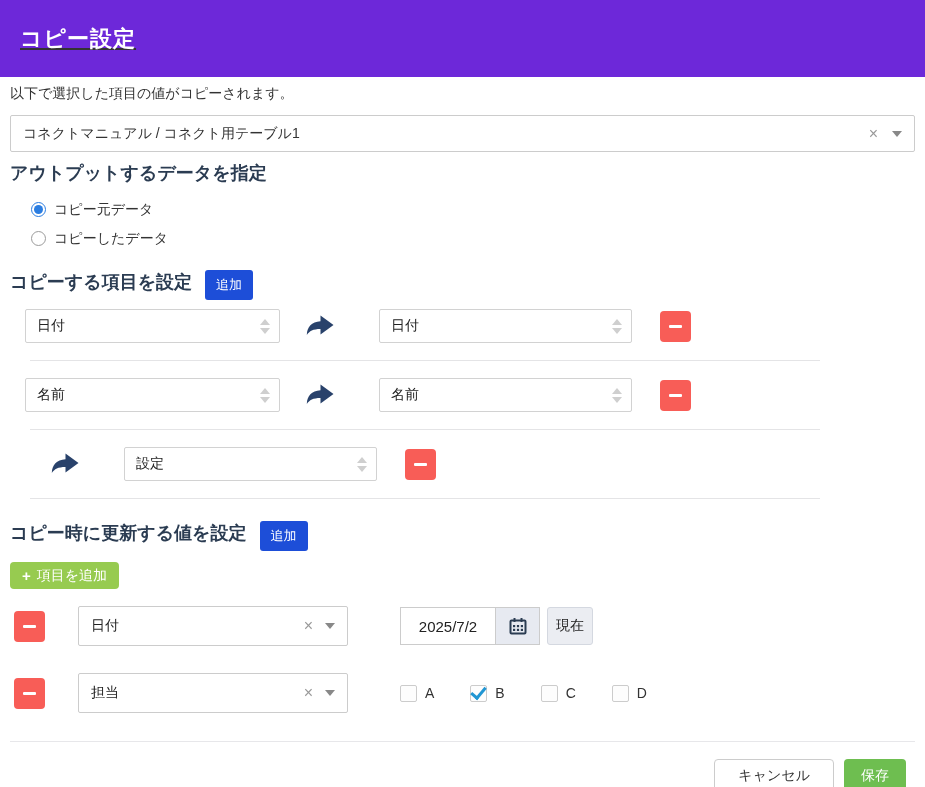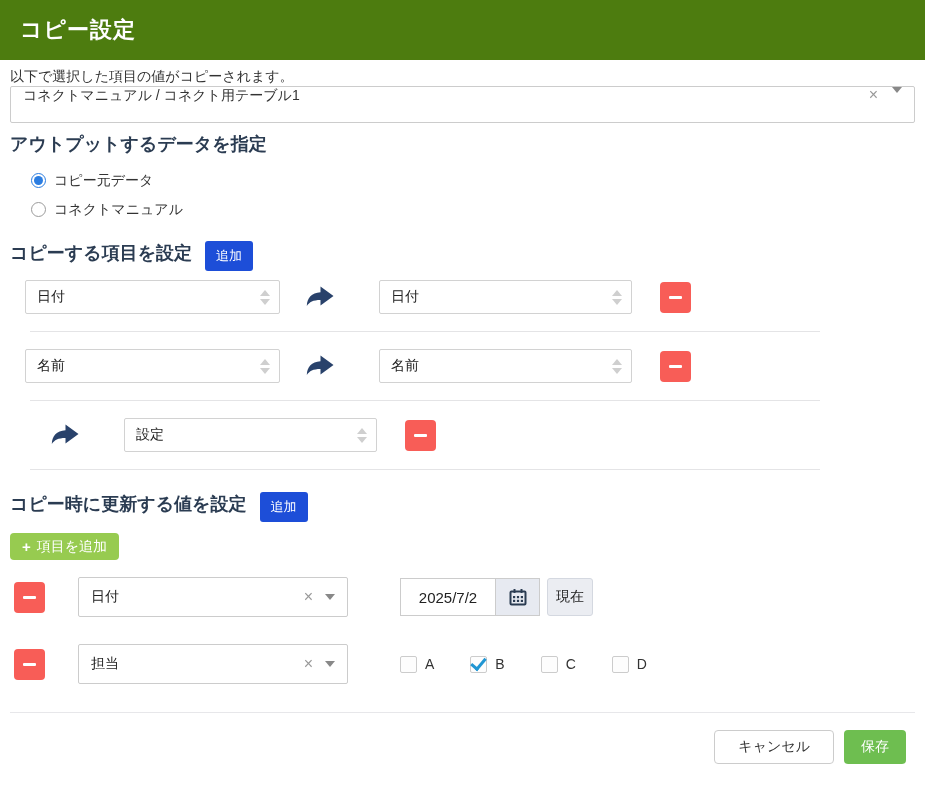--- a/index.html
+++ b/index.html
@@ -4,34 +4,34 @@
 <style>
   * { margin: 0; padding: 0; box-sizing: border-box; }
   html, body { background: #fff; }
   body {
     width: 925px; height: 787px;
     font-family: "Liberation Sans", "DejaVu Sans", sans-serif;
     color: #333; font-size: 14px; overflow: hidden;
   }
   
   .app-header {
-    height: 60px; background: #4d7c0f;
-    display: flex; align-items: center; padding-left: 20px;
+    height: 77px; background: #6d28d9;
+    display: flex; align-items: center; padding-left: 20px; text-decoration: underline;
   }
   .app-header h1 { color: #fff; font-size: 22px; font-weight: bold; letter-spacing: 1px; }
 
   .content { padding: 0 10px; }
 
   .intro { margin-top: 8px; font-size: 14px; color: #333; }
 
   
   .table-select {
-    margin-top: 0; height: 37px; background: #fff;
+    margin-top: 12px; height: 37px; background: #fff;
     border: 1px solid #ccc; border-radius: 2px;
-    display: flex; align-items: flex-start; padding: 0 12px;
+    display: flex; align-items: center; padding: 0 12px;
     cursor: pointer;
   }
   .table-select .sel-text { flex: 1; font-size: 14px; color: #333; }
   .icon-clear { color: #999; font-size: 16px; line-height: 1; cursor: pointer; }
   .icon-caret-down {
     width: 0; height: 0; margin-left: 14px;
     border-left: 5px solid transparent; border-right: 5px solid transparent;
     border-top: 6px solid #888; display: inline-block;
   }
 
@@ -187,21 +187,21 @@
 
   
   <h2 class="section-heading h-output">アウトプットするデータを指定</h2>
   <div class="radio-group">
     <div class="radio-item checked">
       <span class="radio-circle"></span>
       <span class="radio-label">コピー元データ</span>
     </div>
     <div class="radio-item">
       <span class="radio-circle"></span>
-      <span class="radio-label">コネクトマニュアル</span>
+      <span class="radio-label">コピーしたデータ</span>
     </div>
   </div>
 
   
   <div class="heading-row h-mapping">
     <h2 class="section-heading">コピーする項目を設定</h2>
     <button class="btn-add-small">追加</button>
   </div>
 
   <div class="mapping-rows">

